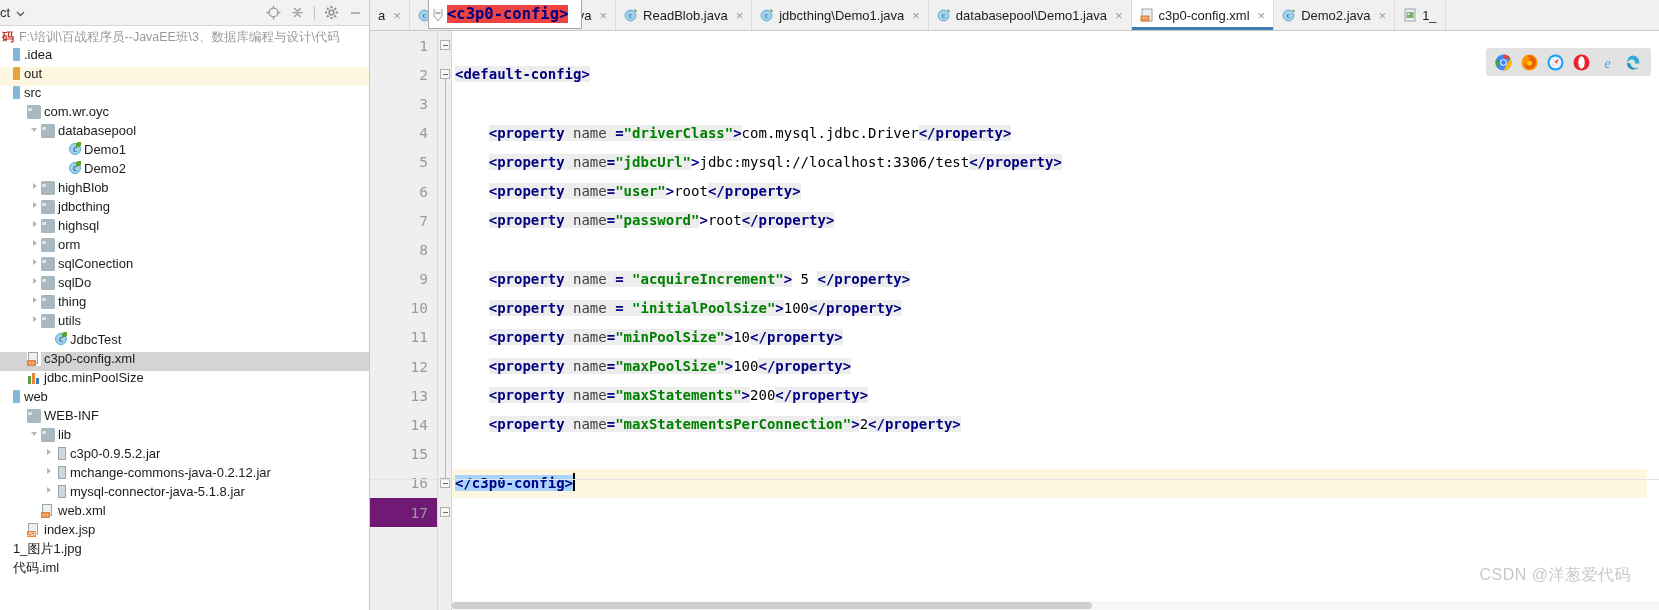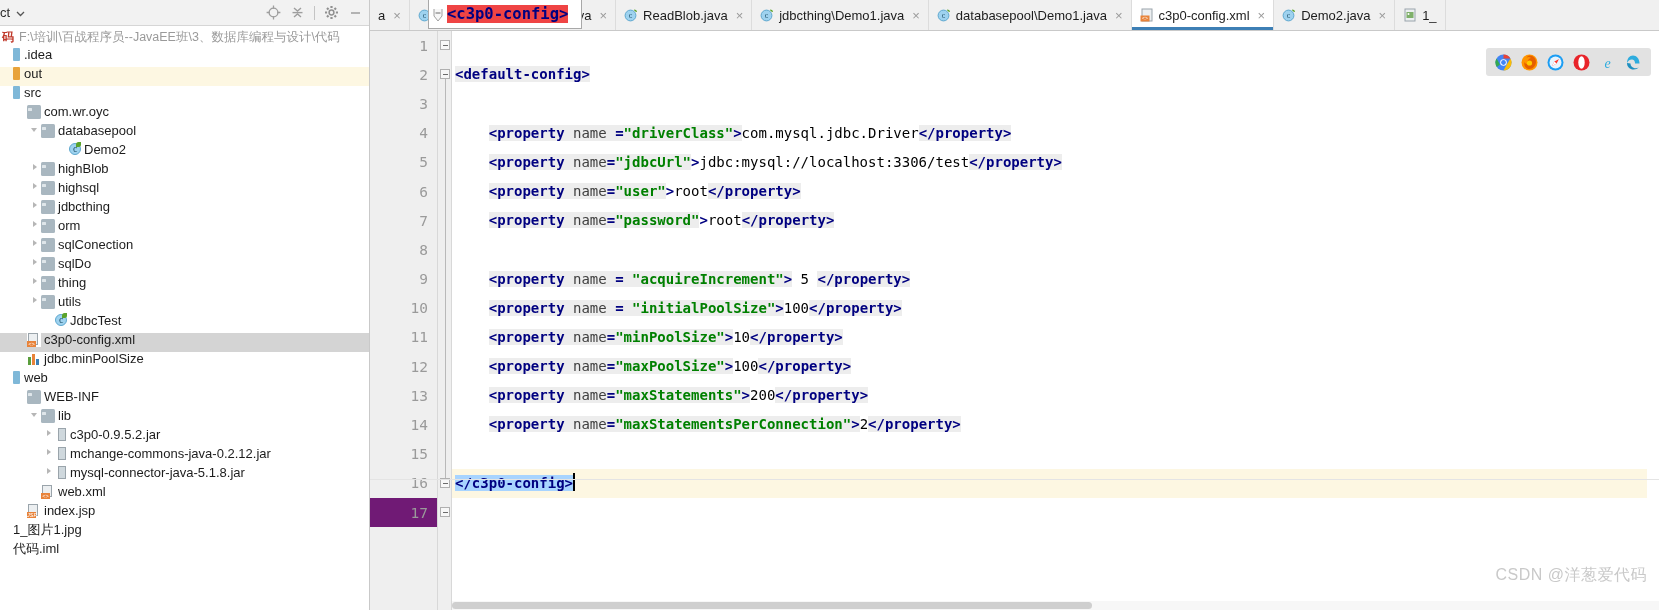--- a/index.html
+++ b/index.html
@@ -125,21 +125,21 @@
     gap:9px; padding:0 9px; z-index:15; }
   .bico { width:17px; height:17px; border-radius:50%; position:relative; display:block; }
 
   
   #hscroll { position:absolute; left:82px; right:0; bottom:0; height:9px;
     background:#f7f7f7; }
   #hscroll .thumb { position:absolute; left:0; top:1px; height:7px; width:640px;
     background:#cfcfcf; border-radius:4px; }
   #vmark { position:absolute; right:0; top:31px; width:12px; bottom:0; background:#fff; }
 
-  #watermark { position:absolute; right:12px; bottom:24px; font-size:16px;
+  #watermark { position:absolute; right:28px; bottom:24px; font-size:16px;
     color:#c9c9c9; letter-spacing:.5px; }
   #sepline { position:absolute; left:370px; top:479px; width:1289px; height:1px;
     background:#e4e4e4; }
 </style>
 </head>
 <body>
 
 <div id="root">
 
   <div id="sidebar">
@@ -216,39 +216,47 @@
           <span class="arrow open"></span>
           <span class="ico ic-folder"></span>
           <span class="lbl">databasepool</span>
         </div>
         <div class="row">
           <span style="width: 58px; flex: 0 0 auto;"></span>
           <span class="arrow"></span>
           <span class="ico ic-class" style="width: 12px; height: 12px; flex: 0 0 12px;">
             <i class="sprout"></i>
           </span>
+          <span class="lbl">Demo1</span>
+        </div>
+        <div class="row">
+          <span style="width: 58px; flex: 0 0 auto;"></span>
+          <span class="arrow"></span>
+          <span class="ico ic-class" style="width: 12px; height: 12px; flex: 0 0 12px;">
+            <i class="sprout"></i>
+          </span>
           <span class="lbl">Demo2</span>
         </div>
         <div class="row">
           <span style="width: 30px; flex: 0 0 auto;"></span>
           <span class="arrow closed"></span>
           <span class="ico ic-folder"></span>
           <span class="lbl">highBlob</span>
         </div>
         <div class="row">
           <span style="width: 30px; flex: 0 0 auto;"></span>
           <span class="arrow closed"></span>
           <span class="ico ic-folder"></span>
+          <span class="lbl">jdbcthing</span>
+        </div>
+        <div class="row">
+          <span style="width: 30px; flex: 0 0 auto;"></span>
+          <span class="arrow closed"></span>
+          <span class="ico ic-folder"></span>
           <span class="lbl">highsql</span>
-        </div>
-        <div class="row">
-          <span style="width: 30px; flex: 0 0 auto;"></span>
-          <span class="arrow closed"></span>
-          <span class="ico ic-folder"></span>
-          <span class="lbl">jdbcthing</span>
         </div>
         <div class="row">
           <span style="width: 30px; flex: 0 0 auto;"></span>
           <span class="arrow closed"></span>
           <span class="ico ic-folder"></span>
           <span class="lbl">orm</span>
         </div>
         <div class="row">
           <span style="width: 30px; flex: 0 0 auto;"></span>
           <span class="arrow closed"></span>

